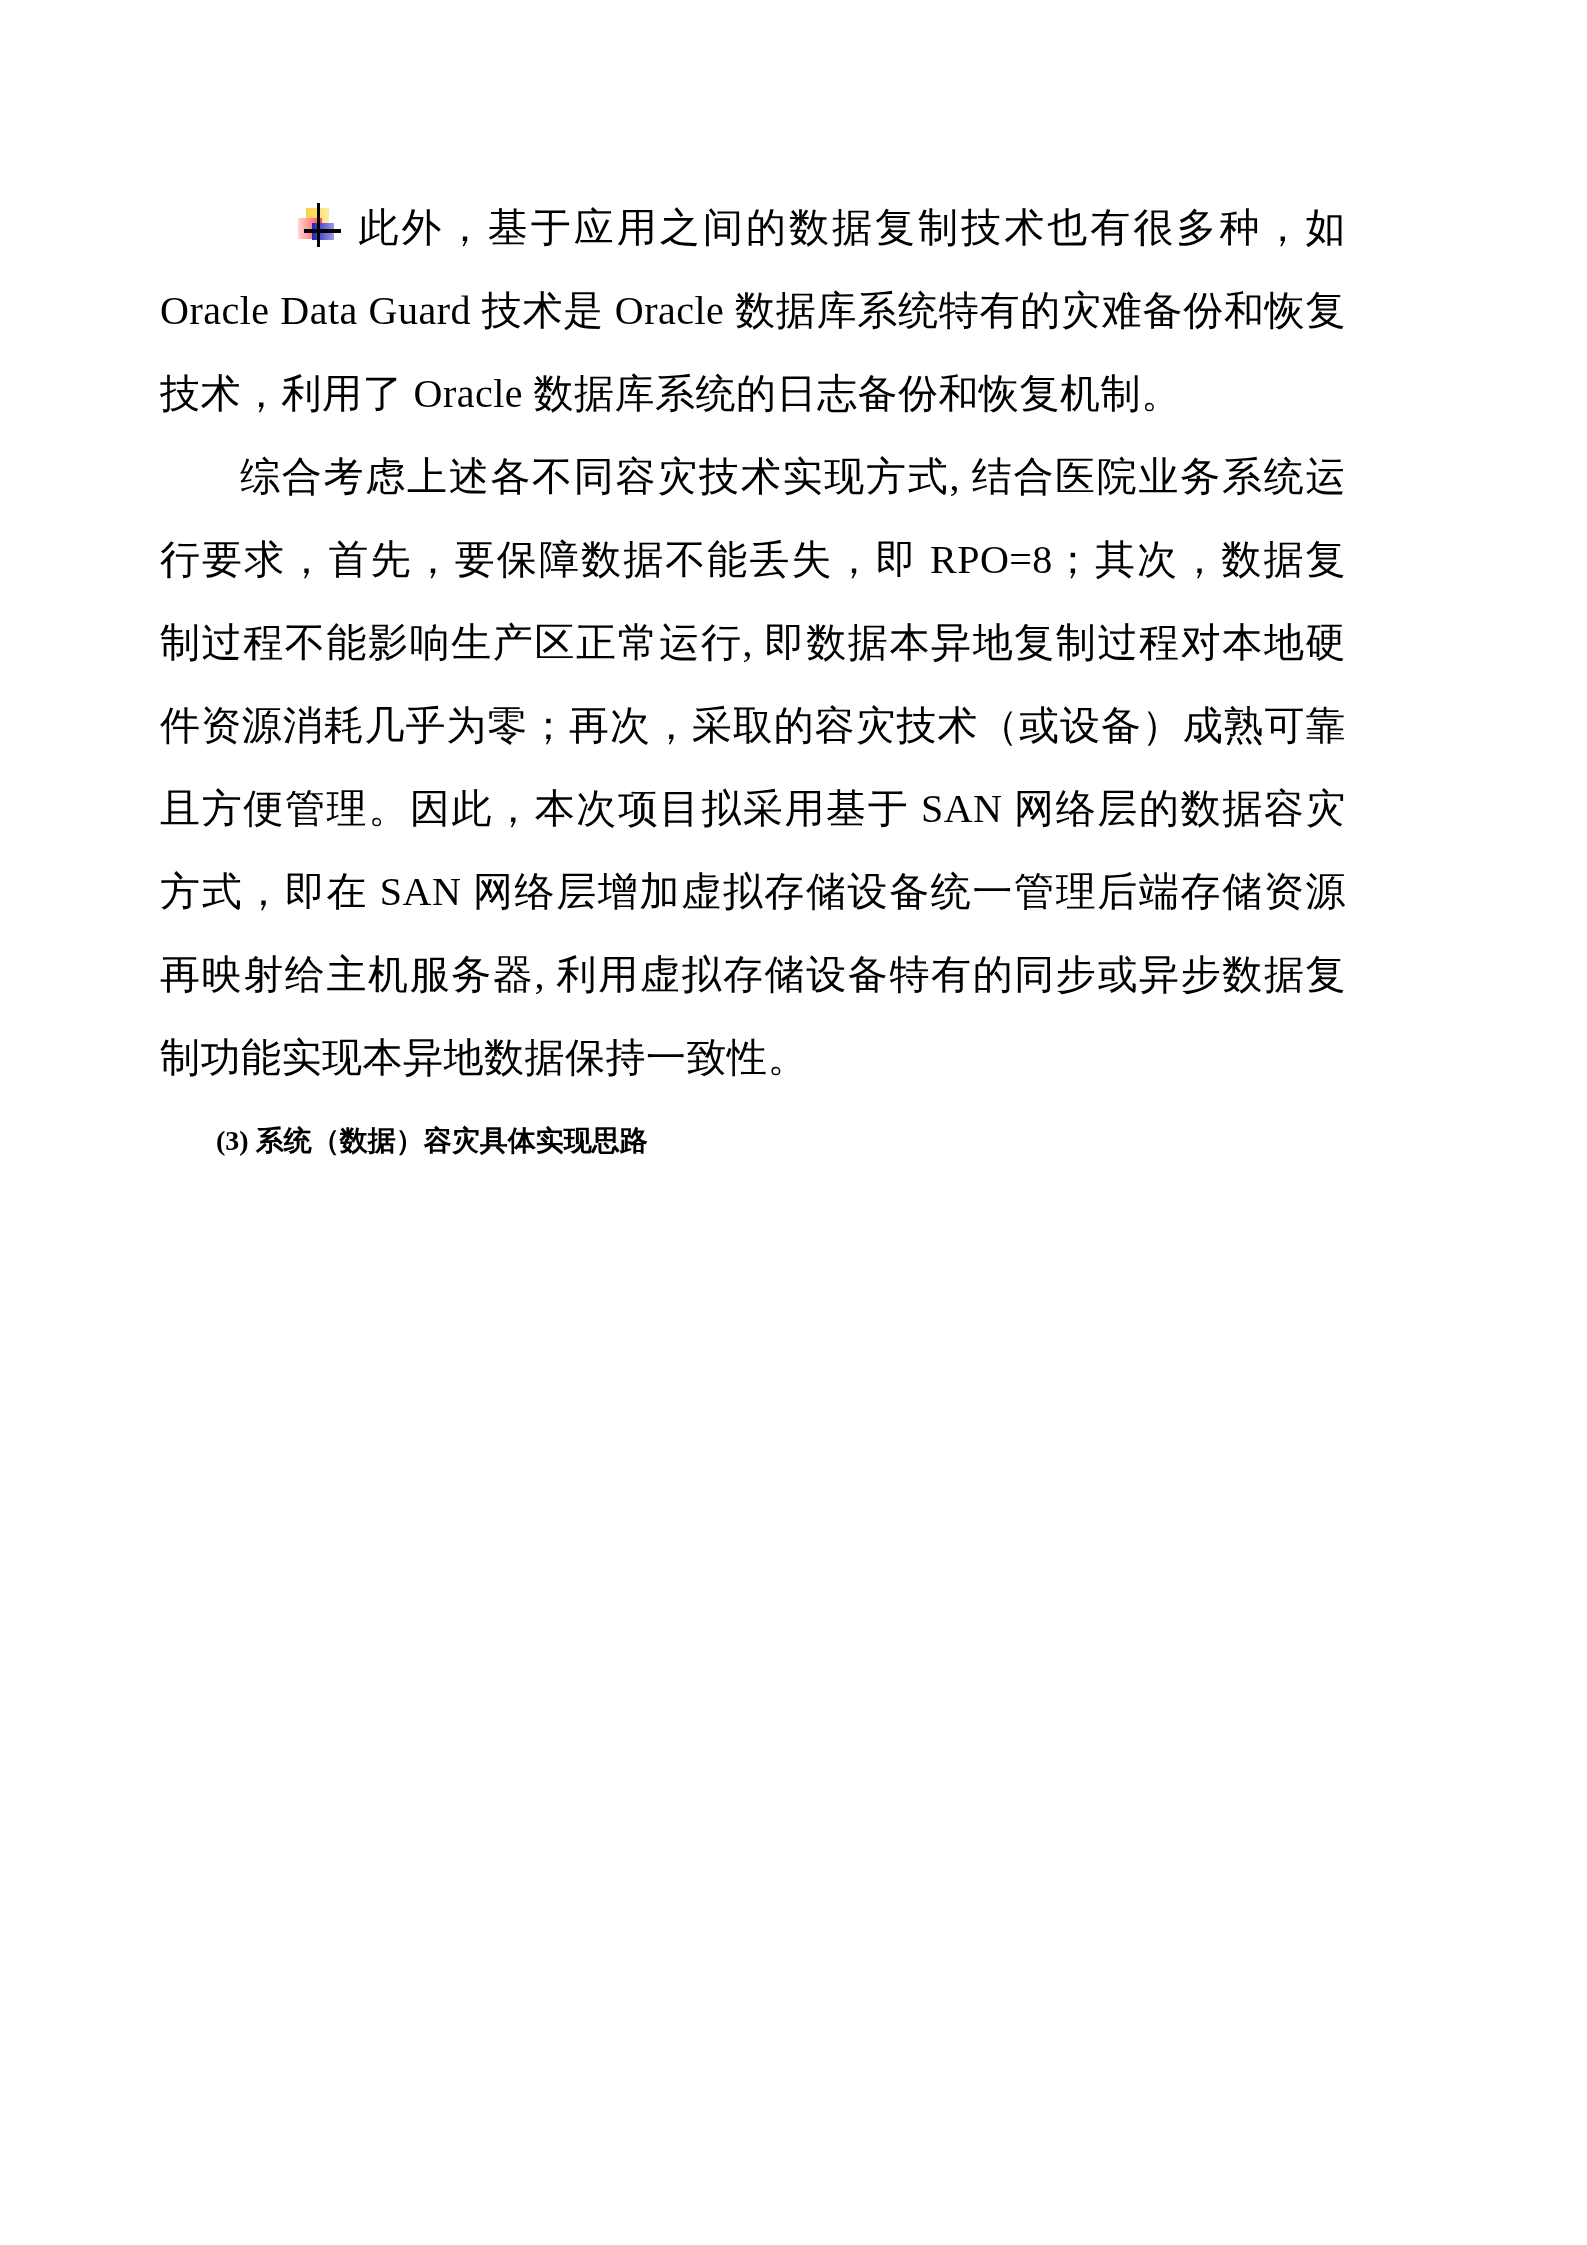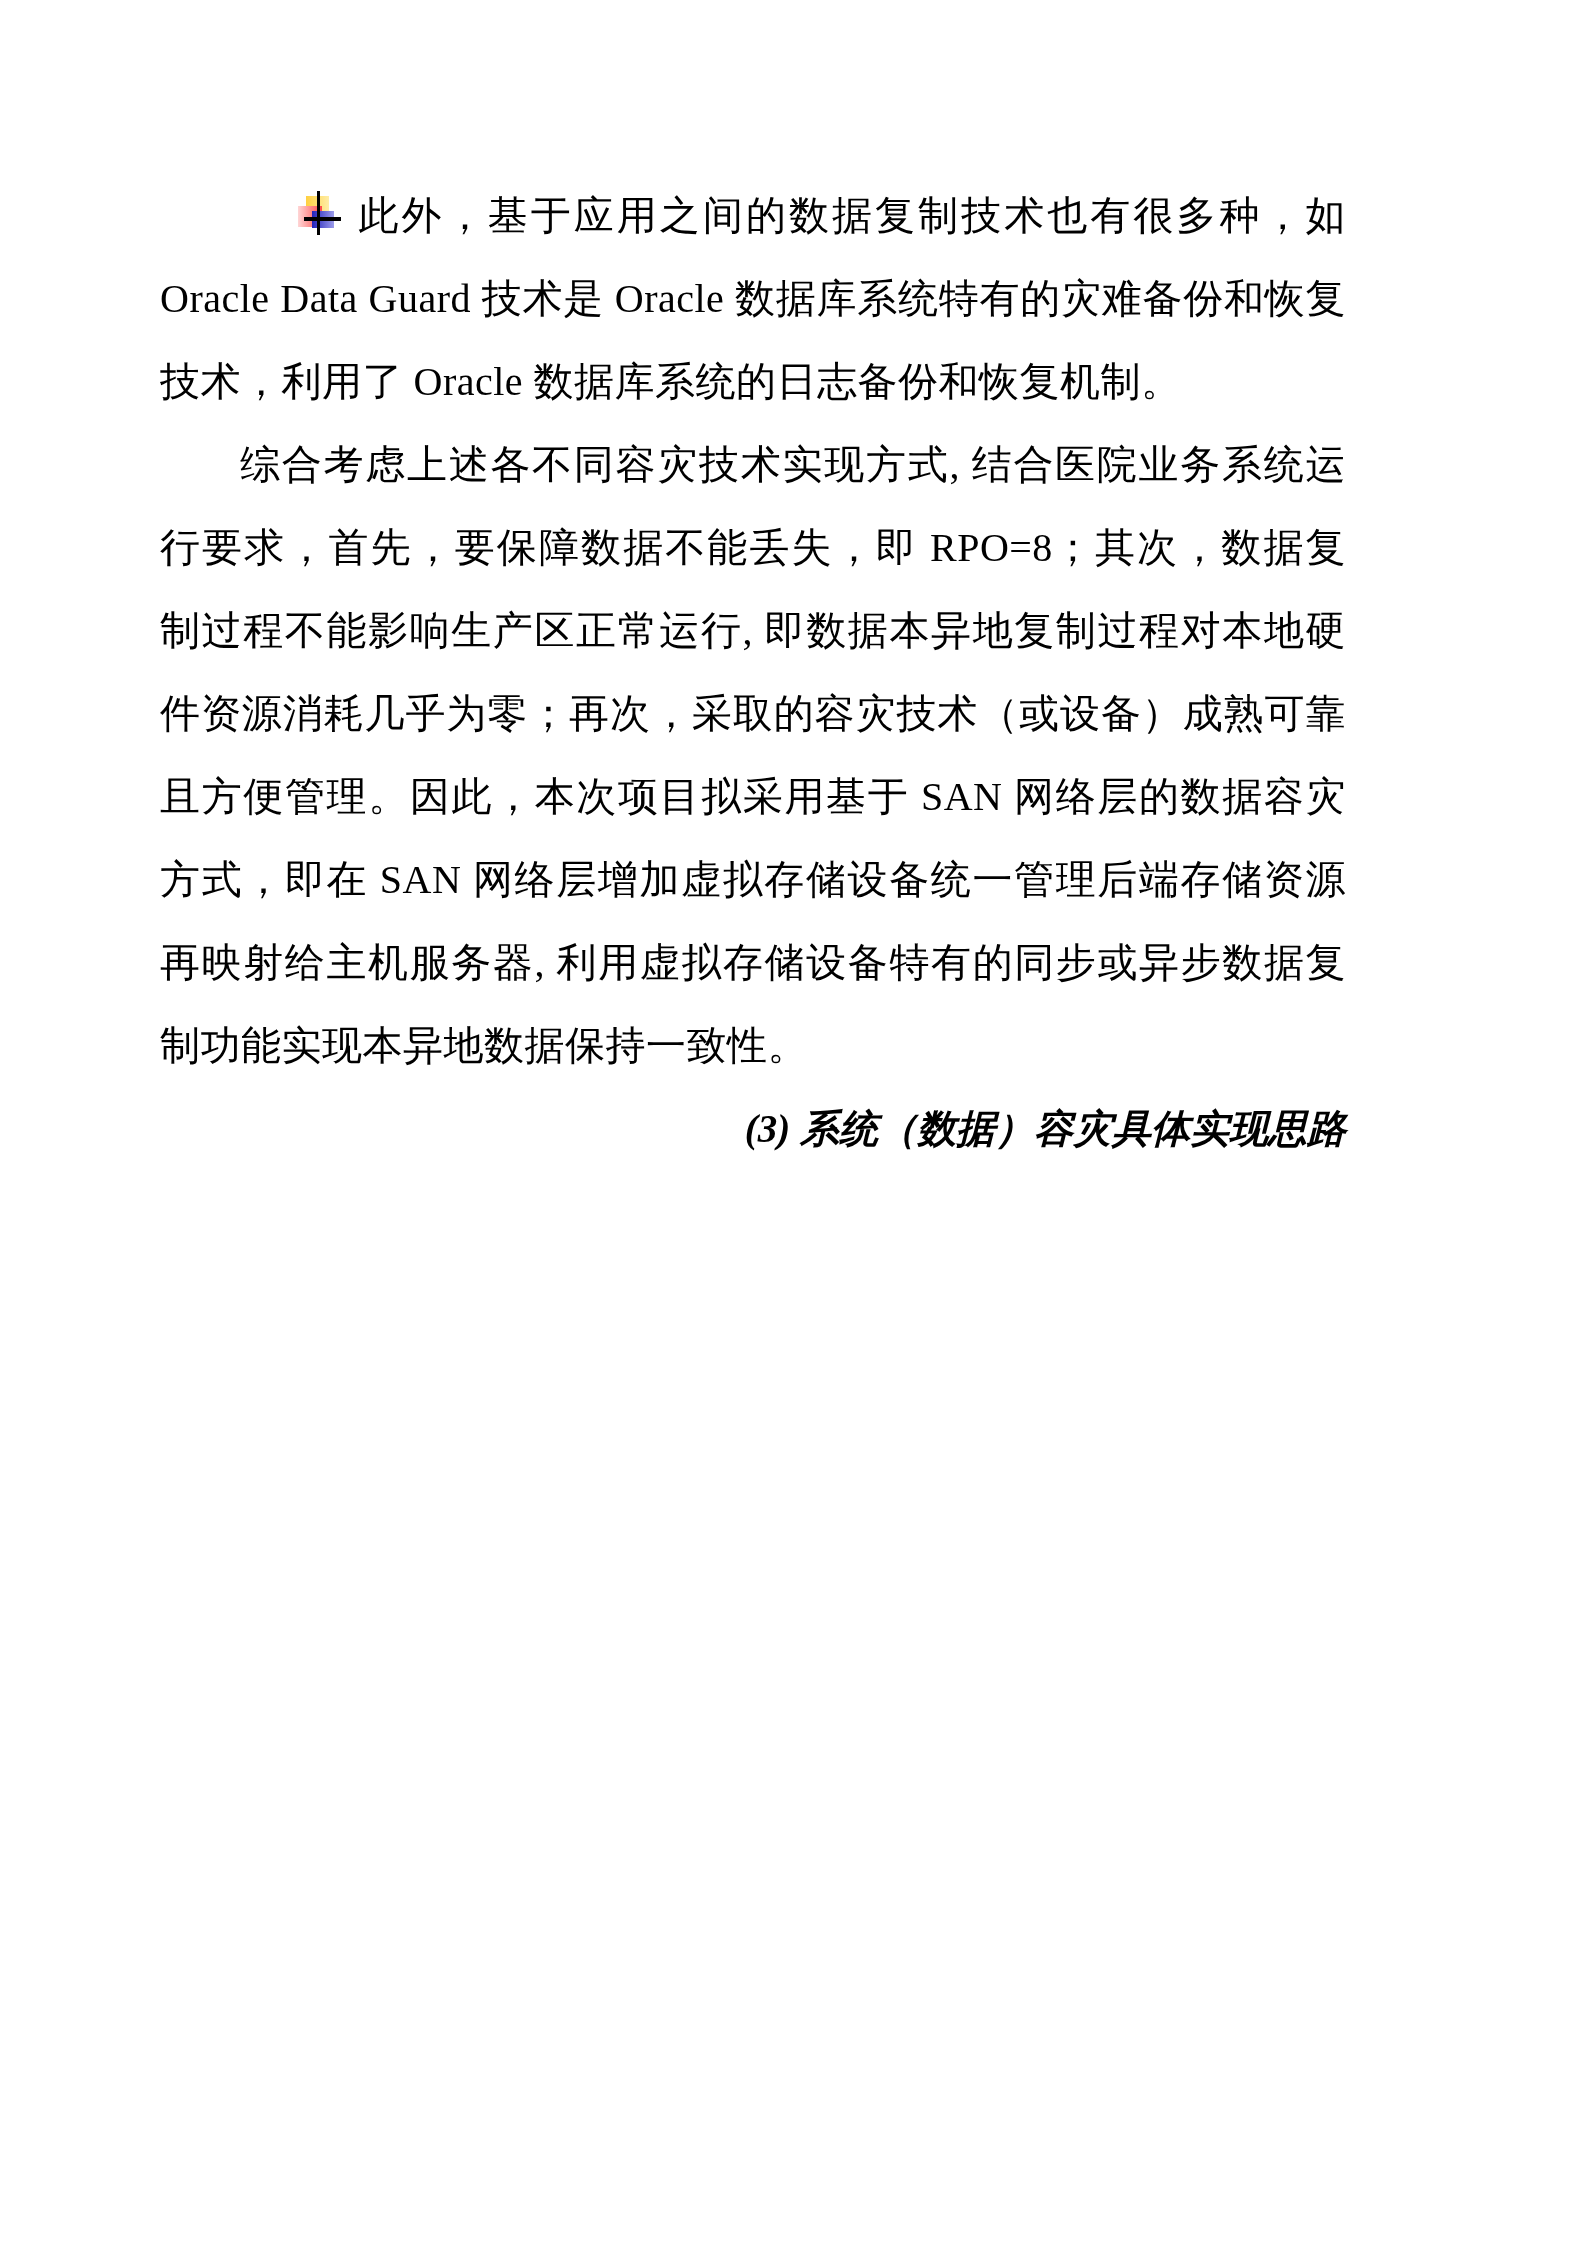--- a/index.html
+++ b/index.html
@@ -12,41 +12,40 @@
     width: 1587px;
     height: 2245px;
     background: #ffffff;
     overflow: hidden;
     font-family: "Liberation Serif", serif;
     color: #000000;
   }
   .content {
     position: absolute;
     left: 160px;
-    top: 174px;
+    top: 186px;
     width: 1186px;
   }
   .para {
     margin: 0;
     font-size: 40px;
     line-height: 83px;
     text-align: justify;
     letter-spacing: 0.5px;
   }
   .para.indent {
     text-indent: 2em;
   }
   .heading {
     margin: 0;
-    font-size: 39px;
+    font-size: 28px;
     line-height: 83px;
     font-weight: 700;
     text-indent: 2em;
-    text-align: right;
-    font-style: italic;
+    text-align: left;
   }
   
   .anchor-icon {
     position: relative;
     display: inline-block;
     width: 44px;
     height: 42px;
     margin-left: 58px;
     margin-right: 14px;
     vertical-align: -6px;

